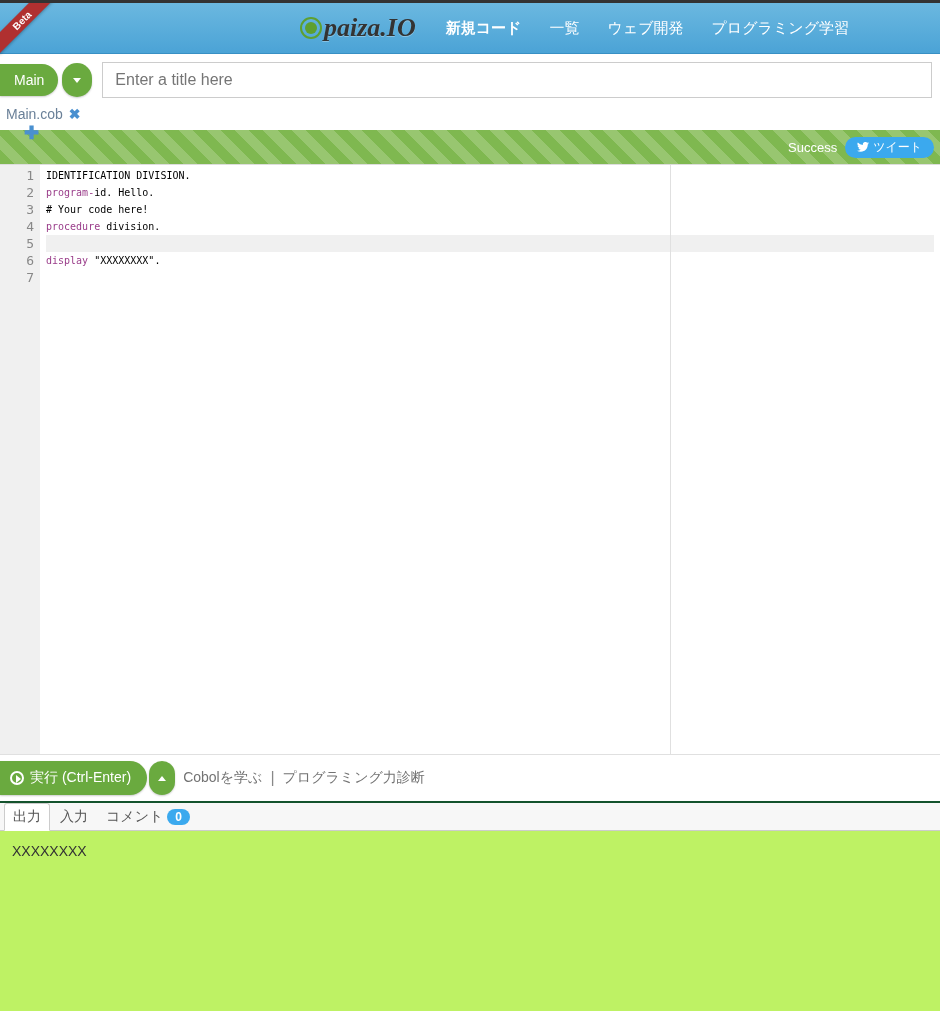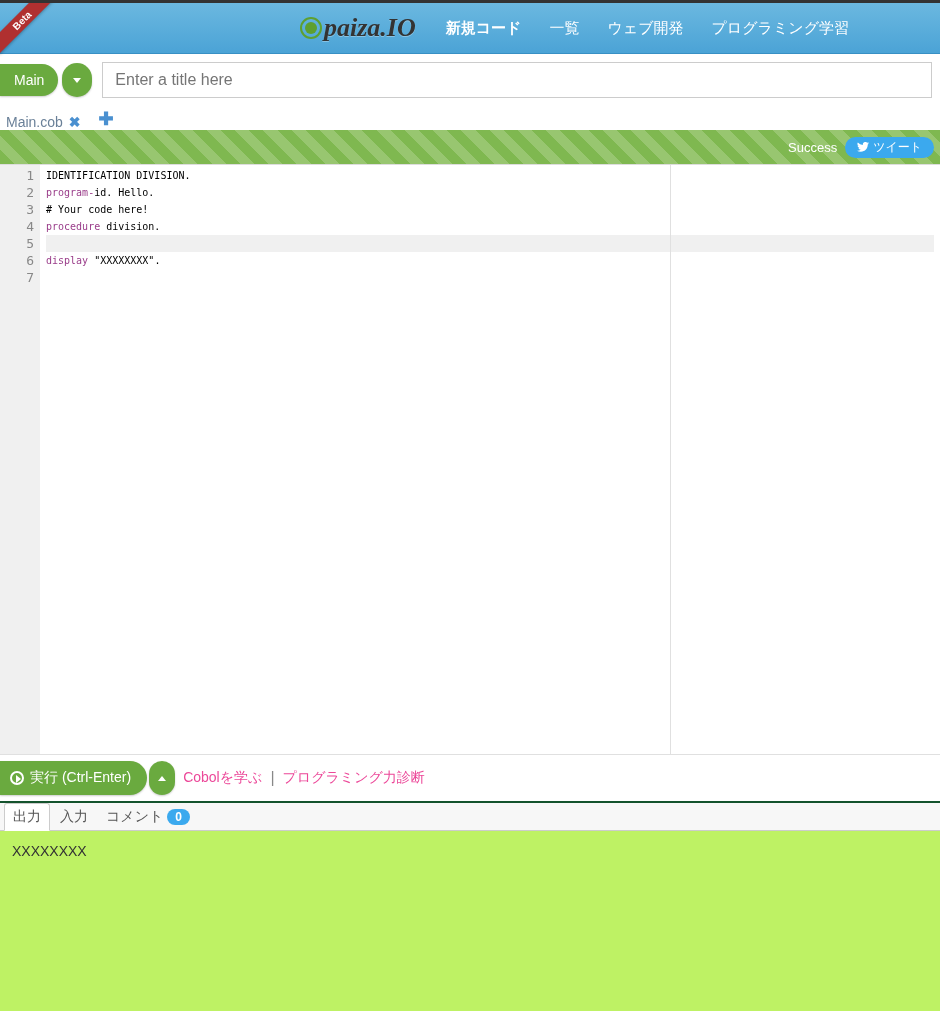--- a/index.html
+++ b/index.html
@@ -15,21 +15,21 @@
 .nav-links { display: flex; gap: 28px; margin-left: 30px; }
 .nav-link { color: #fff; font-size: 15px; text-decoration: none; cursor: pointer; }
 .nav-link.bold { font-weight: bold; }
 
 .toolbar { display: flex; align-items: center; padding: 8px 0 8px 0; gap: 10px; }
 .lang-btn { background: #6aaa3f; color: #fff; border: none; border-radius: 0 18px 18px 0; padding: 8px 14px 8px 14px; font-size: 14px; cursor: pointer; display: flex; align-items: center; gap: 6px; box-shadow: 0 1px 2px rgba(0,0,0,0.2); }
 .lang-dropdown { background: #6aaa3f; color: #fff; border: none; border-radius: 18px; width: 30px; height: 34px; cursor: pointer; box-shadow: 0 1px 2px rgba(0,0,0,0.2); margin-left: -6px; display: flex; align-items: center; justify-content: center; }
 .caret-down { width: 0; height: 0; border-left: 4px solid transparent; border-right: 4px solid transparent; border-top: 5px solid #fff; }
 .title-input { flex: 1; margin-right: 8px; padding: 8px 12px; border: 1px solid #ccc; border-radius: 0; font-size: 16px; color: #999; }
 
-.tabs-row { display: flex; align-items: flex-end; padding: 0 6px; height: 24px; }
+.tabs-row { display: flex; align-items: flex-start; padding: 0 6px; height: 24px; flex-direction: column; }
 .file-tab { color: #6a8098; font-size: 14px; cursor: pointer; display: flex; align-items: center; gap: 6px; }
 .close-x { color: #4a90d0; font-weight: bold; font-size: 14px; cursor: pointer; }
 .plus-icon { color: #4a90d0; font-size: 18px; font-weight: bold; cursor: pointer; margin-left: 18px; }
 
 .status-bar { height: 34px; background: repeating-linear-gradient(45deg, #7fb850, #7fb850 10px, #98c670 10px, #98c670 20px); display: flex; align-items: center; justify-content: flex-end; padding-right: 6px; }
 .status-text { color: #fff; font-size: 13px; margin-right: 8px; }
 .tweet-btn { background: #3ba9ee; color: #fff; border: none; border-radius: 12px; padding: 2px 12px; font-size: 12px; cursor: pointer; display: flex; align-items: center; gap: 4px; }
 
 .editor { display: flex; height: 590px; background: #fff; border-top: 1px solid #ddd; }
 .gutter { width: 40px; background: #f0f0f0; text-align: right; padding: 2px 6px 0 0; color: #888; font-family: Menlo, Monaco, monospace; font-size: 13px; line-height: 17px; }
@@ -38,21 +38,21 @@
 .code-line.active { background: #f0f0f0; }
 .kw { color: #9a3d8a; }
 .vline { position: absolute; top: 0; left: 630px; width: 1px; height: 100%; background: #e0e0e0; }
 
 .run-bar { display: flex; align-items: center; padding: 6px 0; gap: 8px; border-top: 1px solid #e0e0e0; }
 .run-btn { background: #6aaa3f; color: #fff; border: none; border-radius: 0 18px 18px 0; padding: 8px 16px 8px 10px; font-size: 14px; cursor: pointer; display: flex; align-items: center; gap: 6px; box-shadow: 0 1px 2px rgba(0,0,0,0.2); }
 .run-caret { background: #6aaa3f; color: #fff; border: none; border-radius: 18px; width: 26px; height: 34px; cursor: pointer; box-shadow: 0 1px 2px rgba(0,0,0,0.2); margin-left: -6px; display: flex; align-items: center; justify-content: center; }
 .caret-up { width: 0; height: 0; border-left: 4px solid transparent; border-right: 4px solid transparent; border-bottom: 5px solid #fff; }
 .arrow-circle { display: inline-block; width: 14px; height: 14px; border: 2px solid #fff; border-radius: 50%; position: relative; }
 .arrow-circle::after { content: ''; position: absolute; left: 4px; top: 2px; width: 0; height: 0; border-top: 4px solid transparent; border-bottom: 4px solid transparent; border-left: 5px solid #fff; }
-.link { color: #ec4899; font-size: 14px; text-decoration: none; cursor: pointer; }
+.link { color: #737373; font-size: 14px; text-decoration: none; cursor: pointer; }
 .sep { color: #888; }
 
 .output-tabs { display: flex; align-items: center; border-top: 2px solid #14532d; border-bottom: 1px solid #ccc; background: #f7f7f7; height: 30px; padding: 0 4px; gap: 2px; }
 .out-tab { padding: 4px 8px; font-size: 14px; color: #555; cursor: pointer; }
 .out-tab.active { background: #fff; border: 1px solid #ccc; border-bottom: 1px solid #fff; margin-bottom: -1px; border-radius: 3px 3px 0 0; }
 .badge { background: #3ba9ee; color: #fff; border-radius: 10px; padding: 1px 8px; font-size: 12px; font-weight: bold; }
 
 .output-area { padding: 12px; font-family: Liberation Sans, sans-serif; font-size: 14px; color: #333; background: #bef264; height: 180px; }
 </style>
 </head>

